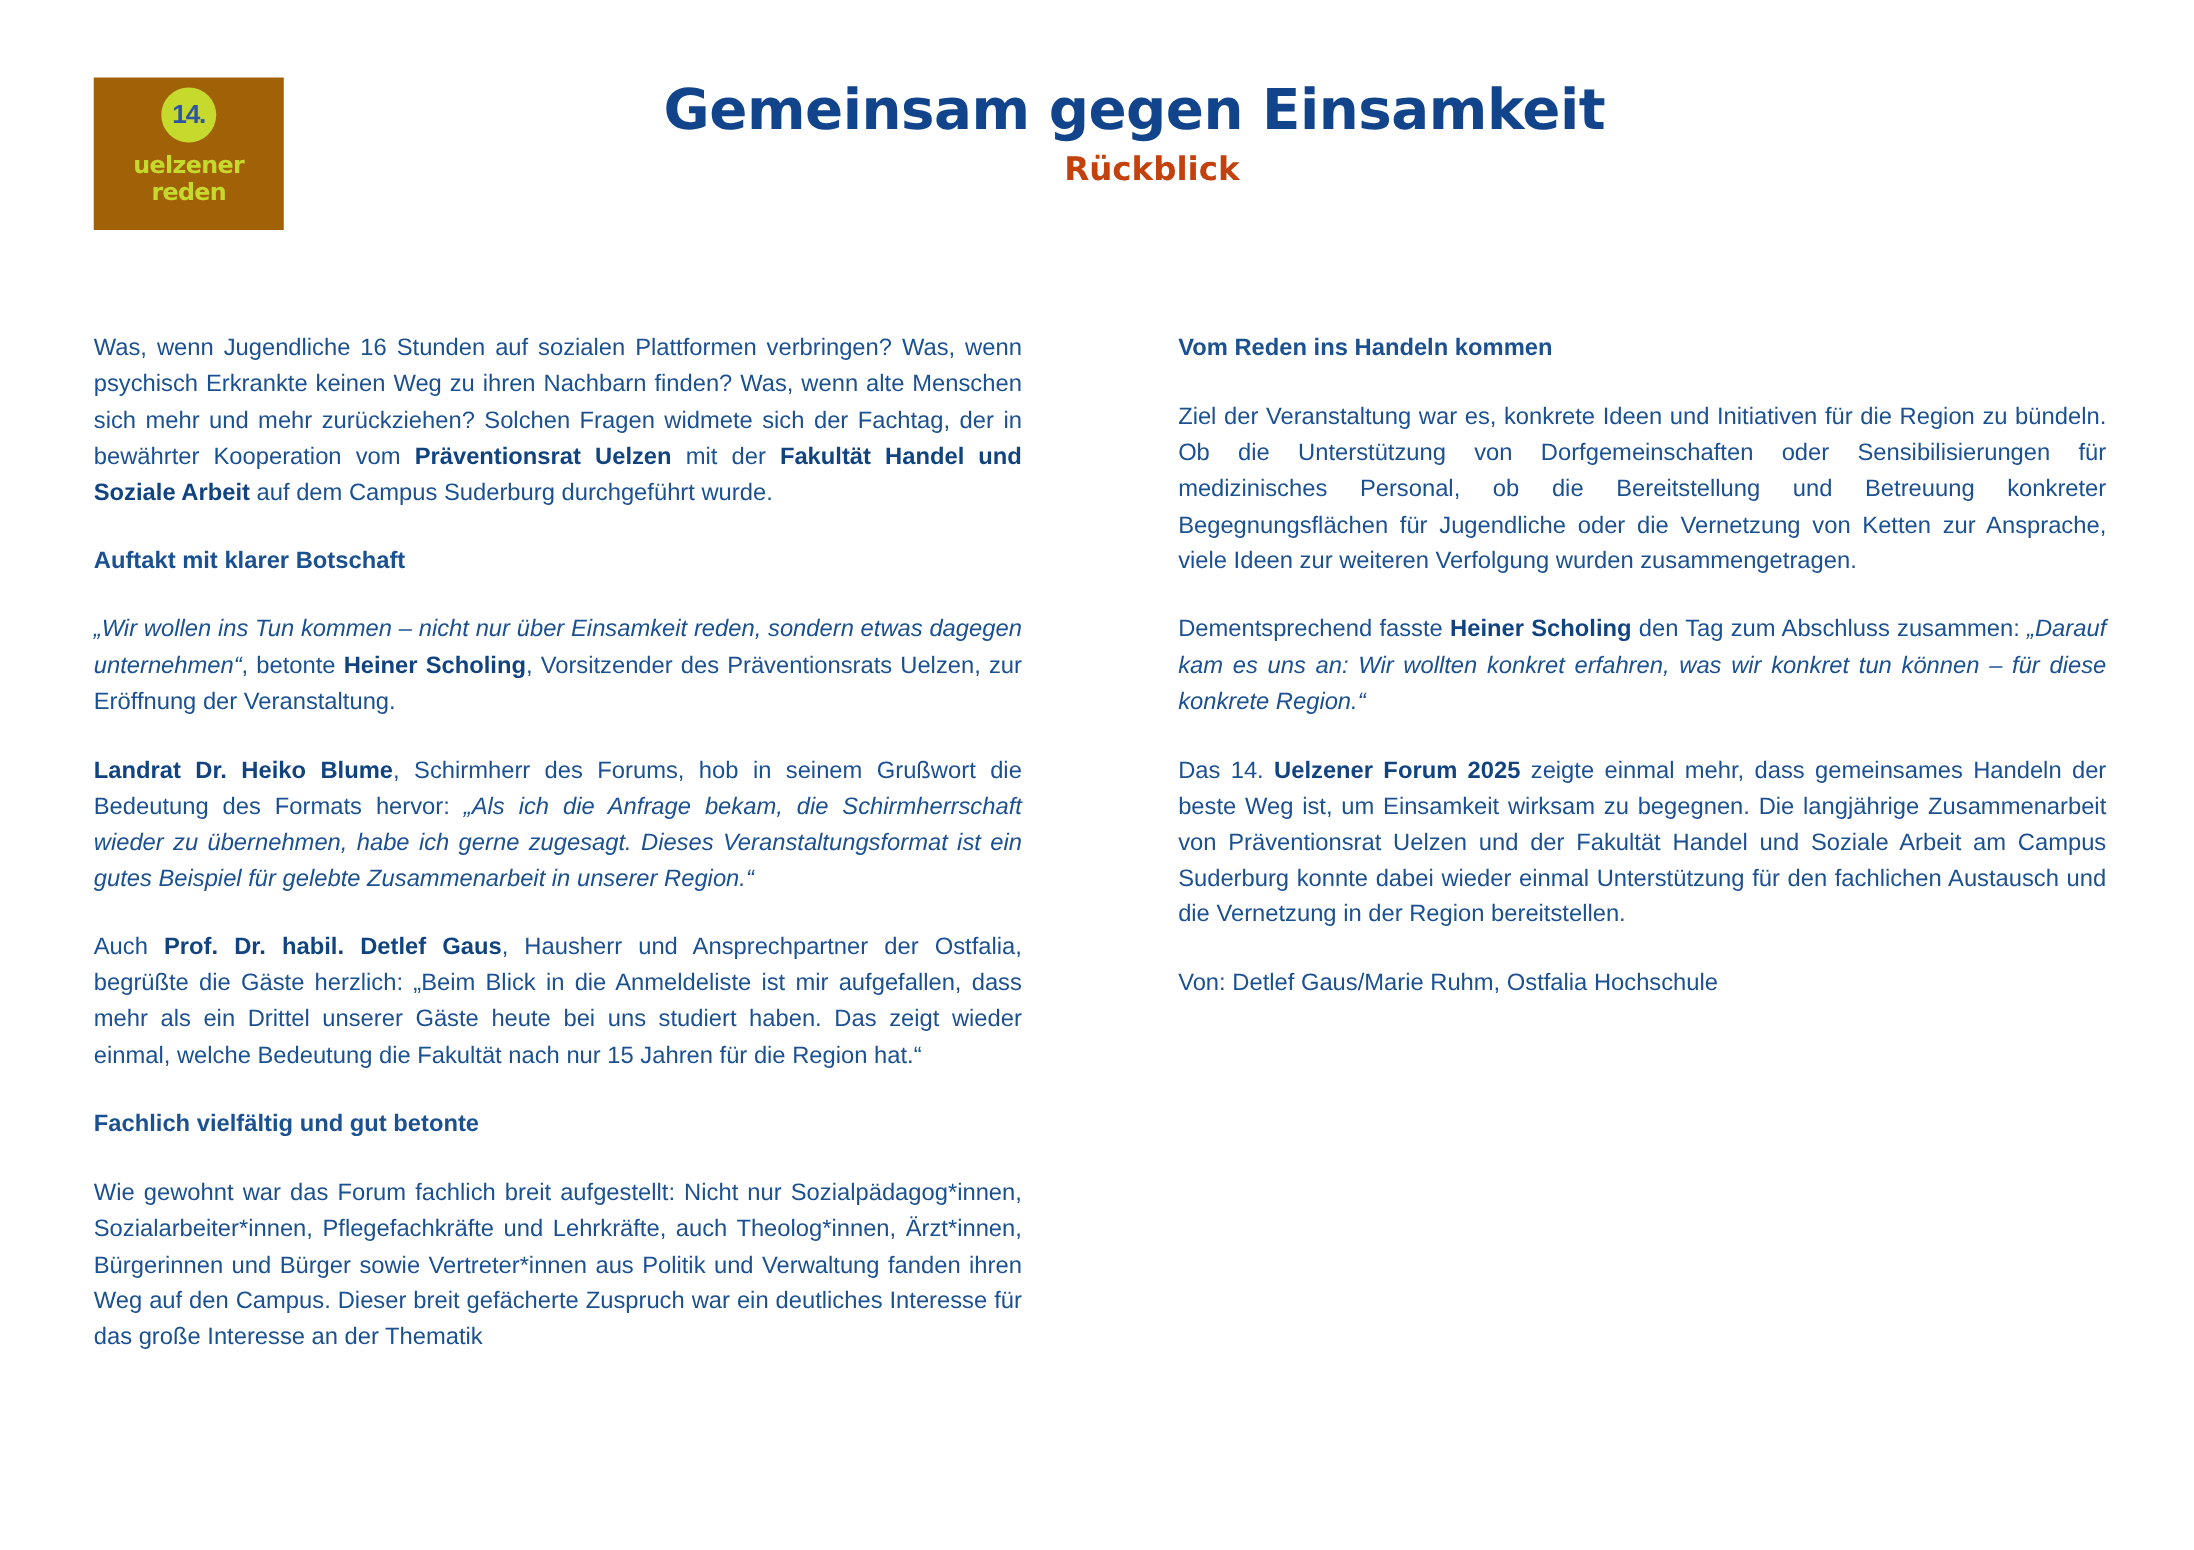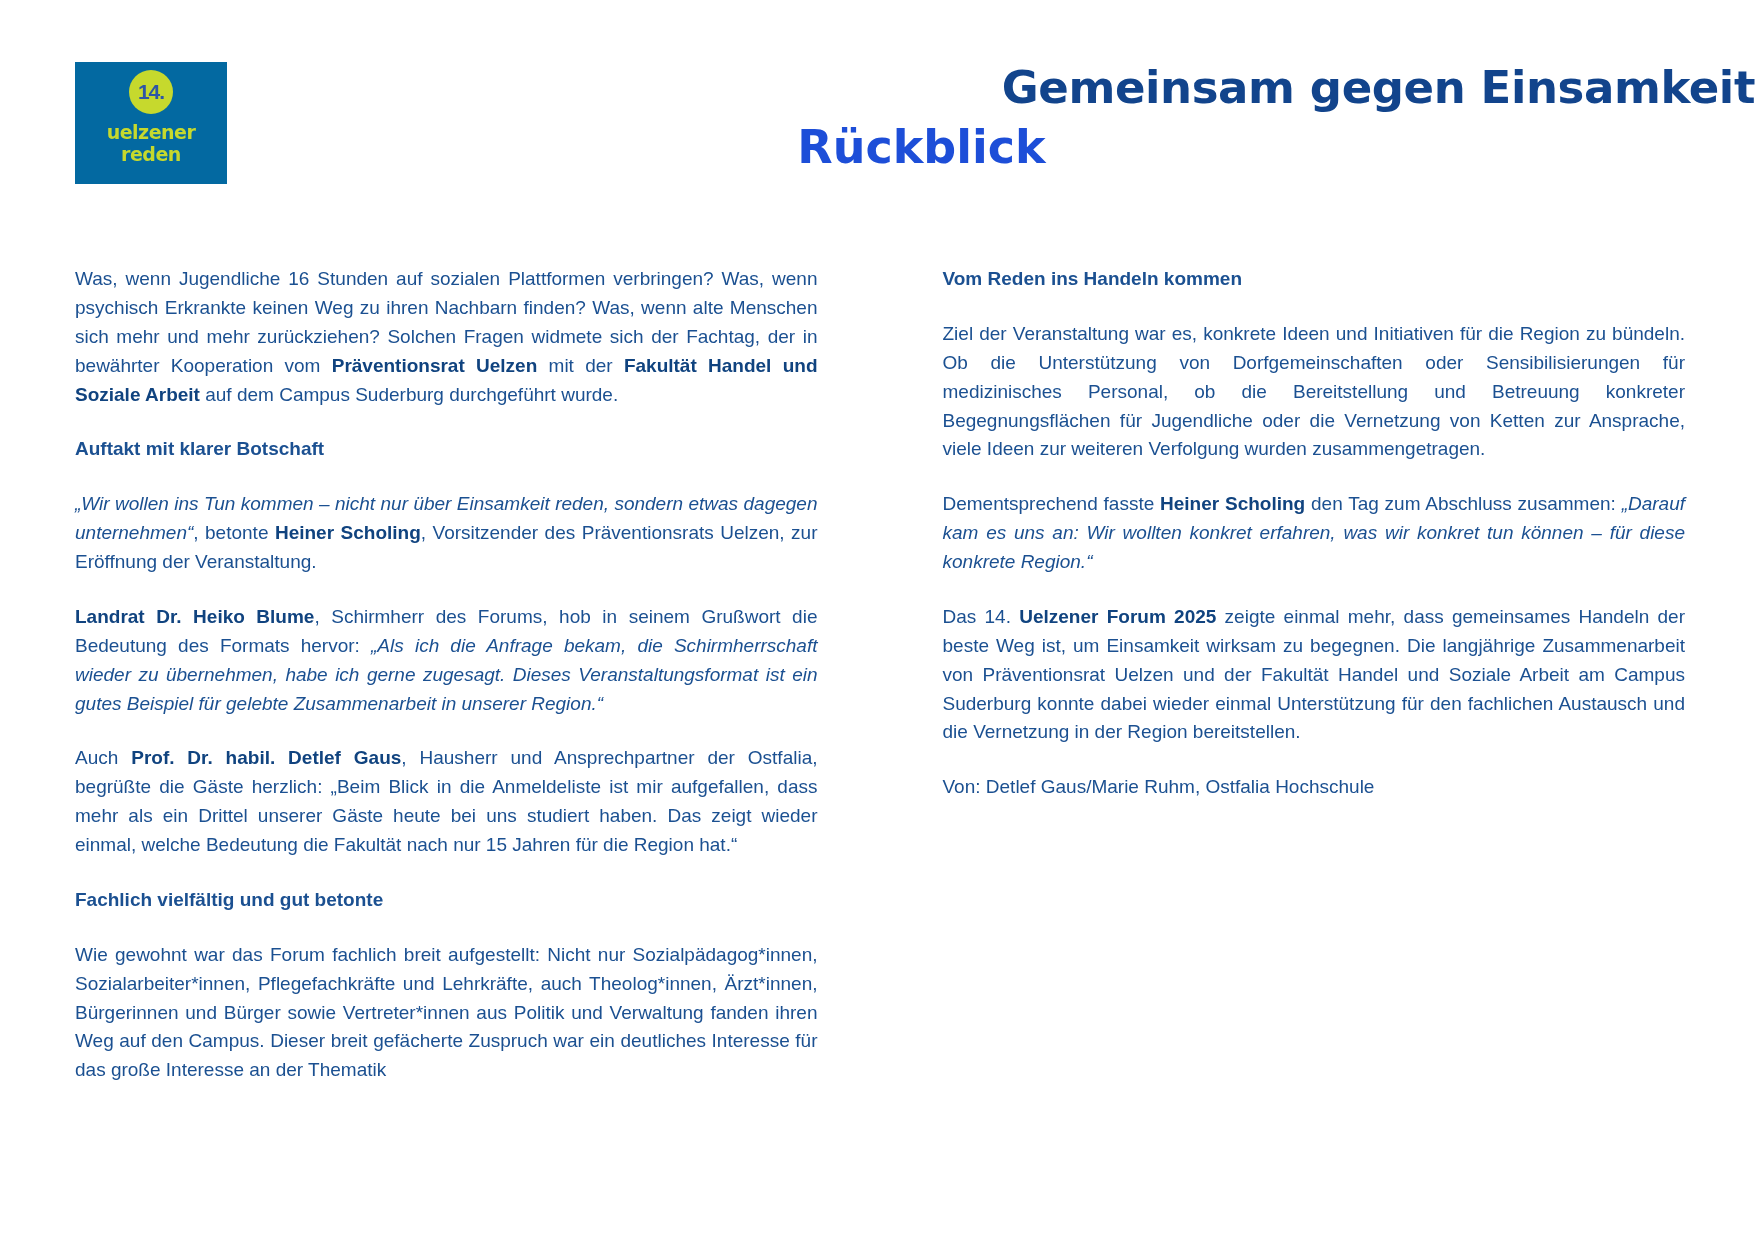--- a/index.html
+++ b/index.html
@@ -29,21 +29,21 @@
     left: 0;
     width: 100%;
     height: 130px;
   }
   .logo {
     position: absolute;
     left: 75px;
     top: 0px;
     width: 152px;
     height: 122px;
-    background: #0369a1;
+    background: #a16207;
     display: flex;
     flex-direction: column;
     align-items: center;
     justify-content: center;
     overflow: hidden;
   }
   .logo-badge {
     position: absolute;
     top: 8px;
     left: 50%;
@@ -86,28 +86,27 @@
   .title-main {
     display: block;
     font-family: "DejaVu Sans", sans-serif;
     font-weight: bold;
     font-size: 45px;
     color: #12448c;
     letter-spacing: -0.4px;
     margin: 0;
     padding-left: 60px;
     line-height: 1.15;
-    text-align: right;
   }
   .title-sub {
     display: block;
     font-family: "DejaVu Sans", sans-serif;
     font-weight: bold;
-    font-size: 46px;
-    color: #1d4ed8;
+    font-size: 26px;
+    color: #c2410c;
     margin-top: 8px;
     padding-left: 88px;
     line-height: 1.1;
   }
 
   
   .columns {
     position: absolute;
     top: 265px;
     left: 75px;

